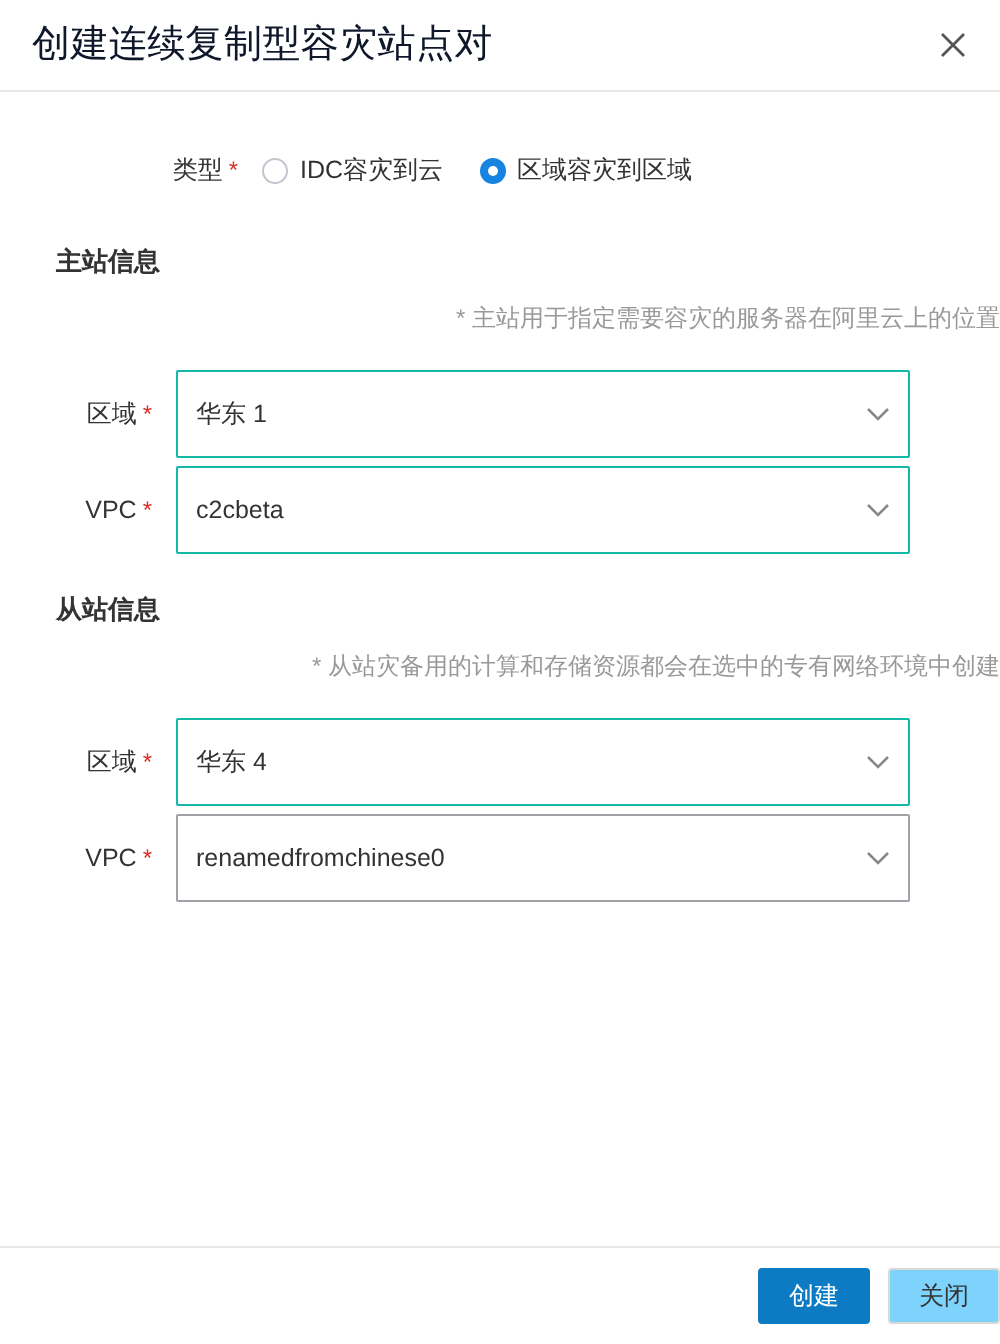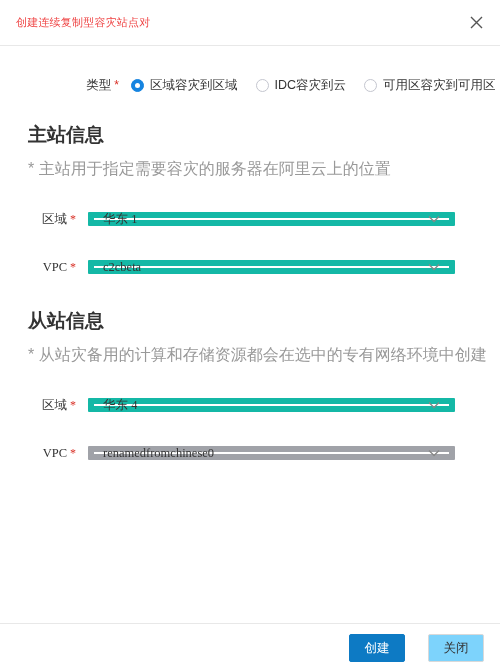--- a/index.html
+++ b/index.html
@@ -29,22 +29,22 @@
     position: relative;
     height: 46px;
     min-height: 46px;
     border-bottom: 1px solid #e8e8e8;
     display: flex;
     align-items: center;
     padding: 0 16px;
     box-sizing: border-box;
   }
   .dialog-title {
-    font-size: 11px;
-    color: #ef4444;
+    font-size: 19px;
+    color: #0f172a;
     letter-spacing: 0.2px;
     line-height: 1;
   }
   .close-btn {
     position: absolute;
     right: 10px;
     top: 8px;
     width: 28px;
     height: 28px;
     display: flex;
@@ -129,41 +129,41 @@
     background: #ffffff;
   }
   .radio-label {
     font-size: 12.5px;
     color: #333333;
   }
 
   
   .section-title {
     margin: 26px 0 0 28px;
-    font-size: 19px;
+    font-size: 13px;
     font-weight: bold;
     color: #333333;
   }
   .section-hint {
     margin: 11px 0 0 28px;
-    font-size: 16px;
+    font-size: 12px;
     color: #999999;
+    text-align: right;
   }
 
   
   .row-select {
     margin-top: 24px;
     height: 30px;
-    font-family: Liberation Serif, serif;
   }
   .select-box {
     position: relative;
     width: 367px;
-    height: 14px;
-    border: 6px solid #14b8a6;
+    height: 44px;
+    border: 1px solid #14b8a6;
     background: #ffffff;
     box-sizing: border-box;
     display: flex;
     align-items: center;
     padding: 0 28px 0 9px;
     cursor: pointer;
     border-radius: 1px;
   }
   .select-box.focused {
     border-color: #a0a2a8;
@@ -190,23 +190,22 @@
   .gap-vpc { margin-top: 18px; }
 
   
   .dialog-footer {
     height: 49px;
     min-height: 49px;
     border-top: 1px solid #e8e8e8;
     display: flex;
     align-items: center;
     justify-content: flex-end;
-    padding-right: 16px;
-    box-sizing: border-box;
-    gap: 23px;
+    box-sizing: border-box;
+    gap: 9px;
   }
   .btn {
     height: 28px;
     min-width: 56px;
     padding: 0 14px;
     font-size: 12.5px;
     line-height: 26px;
     text-align: center;
     box-sizing: border-box;
     cursor: pointer;
@@ -240,31 +239,27 @@
     </div>
   </div>
 
   <div class="dialog-body">
 
     <div class="form-row row-type">
       <div class="field-label">
         <span>类型</span><span class="req">*</span>
       </div>
       <div class="radio-group">
-        <div class="radio-item checked">
-          <span class="radio-mark"></span>
-          <span class="radio-label">区域容灾到区域</span>
-        </div>
         <div class="radio-item">
           <span class="radio-mark"></span>
           <span class="radio-label">IDC容灾到云</span>
         </div>
-        <div class="radio-item">
+        <div class="radio-item checked">
           <span class="radio-mark"></span>
-          <span class="radio-label">可用区容灾到可用区</span>
+          <span class="radio-label">区域容灾到区域</span>
         </div>
       </div>
     </div>
 
     <div class="section-title">主站信息</div>
     <div class="section-hint">* 主站用于指定需要容灾的服务器在阿里云上的位置</div>
 
     <div class="form-row row-select">
       <div class="field-label">
         <span>区域</span><span class="req">*</span>

